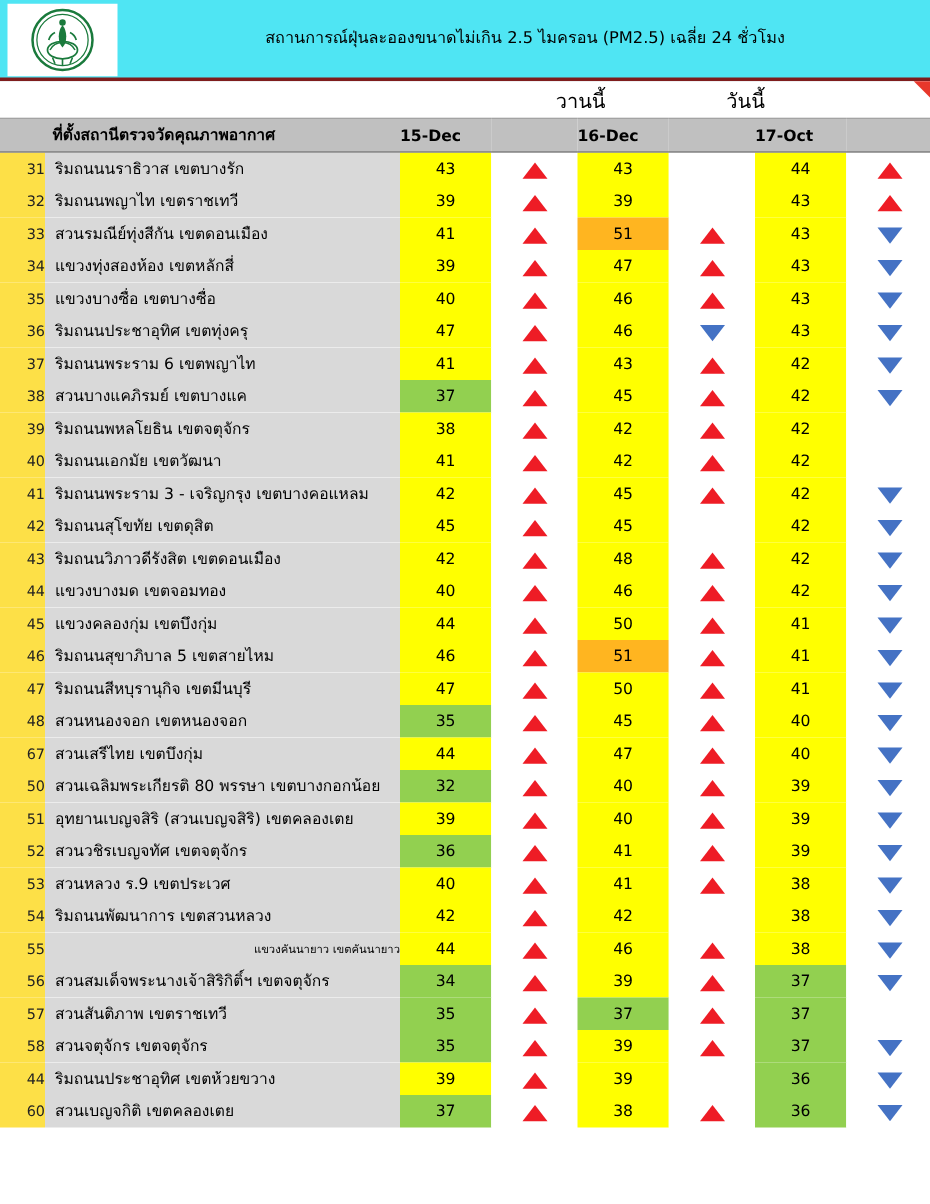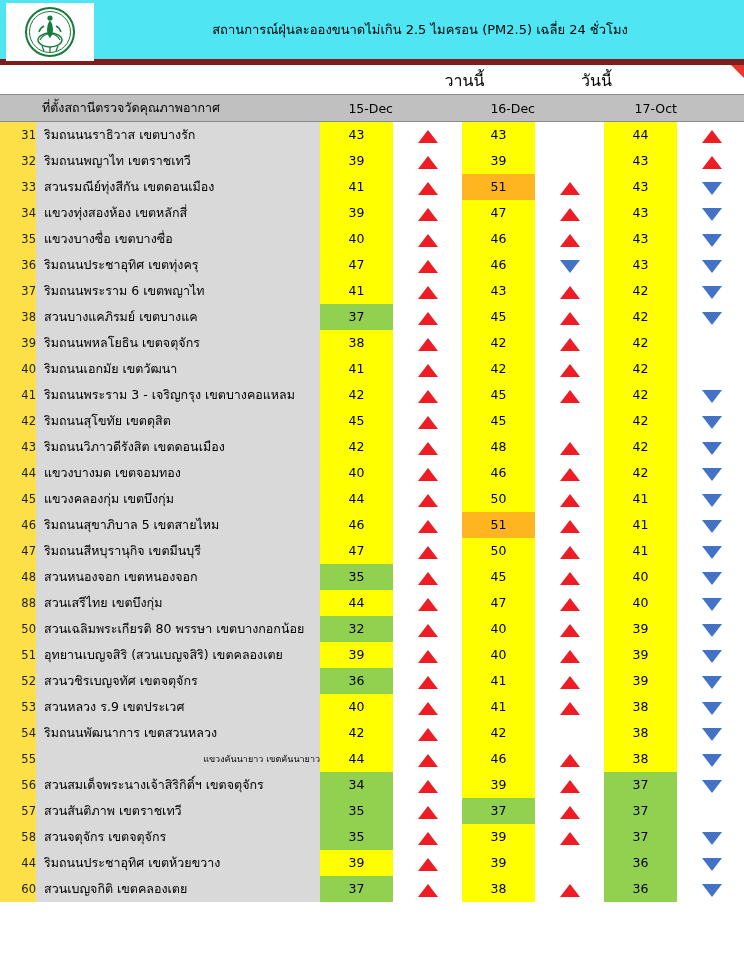--- a/index.html
+++ b/index.html
@@ -9,21 +9,21 @@
     font-family:"DejaVu Sans","Liberation Sans",sans-serif;
     overflow:hidden;
   }
   #app{position:relative;width:744px;height:963px;box-sizing:border-box;}
 
   
   .header{
     position:relative;
     height:65px;
     background:#4FE5F3;
-    border-bottom:6px solid #7f1d1d;
+    border-bottom:3px solid #7f1d1d;
     box-sizing:border-box;
   }
   .logo-box{
     position:absolute;left:6px;top:3px;
     width:88px;height:58px;
     background:#ffffff;
     display:flex;align-items:center;justify-content:center;
   }
   .logo-seal{display:block;}
   .header-titles{
@@ -57,31 +57,31 @@
     table-layout:fixed;
   }
   table.grid col.c-num{width:36px;}
   table.grid col.c-name{width:284px;}
   table.grid col.c-val{width:73px;}
   table.grid col.c-arr{width:69px;}
 
   thead th{
     background:#C0C0C0;
     color:#000;
-    font-weight:normal;
+    font-weight:bold;
     font-size:12.5px;
     height:26px;
     padding:0;
     border:none;
     border-top:1px solid #8a8a8a;
     border-bottom:1px solid #8a8a8a;
     margin-top:12px;
   }
   th.h-name{text-align:left;padding-left:6px;font-size:12.5px;}
-  th.h-date{text-align:right;}
+  th.h-date{text-align:left;}
   th.h-blank{background:#C0C0C0;}
 
   tbody tr{height:26px;}
   tbody td{
     padding:0;border:none;font-size:12.5px;color:#000;
     height:26px;vertical-align:middle;
   }
   td.num{
     background:#fde047;text-align:right;font-size:11.5px;color:#222;
   }
@@ -468,21 +468,21 @@
           <td class="val">
             <span class="cellbox bg-yellow">45</span>
           </td>
           <td class="arr"><span class="tri tri-up"></span></td>
           <td class="val">
             <span class="cellbox bg-yellow">40</span>
           </td>
           <td class="arr"><span class="tri tri-down"></span></td>
         </tr>
         <tr>
-          <td class="num">88</td>
+          <td class="num">67</td>
           <td class="name">สวนเสรีไทย  เขตบึงกุ่ม</td>
           <td class="val">
             <span class="cellbox bg-yellow">44</span>
           </td>
           <td class="arr"><span class="tri tri-up"></span></td>
           <td class="val">
             <span class="cellbox bg-yellow">47</span>
           </td>
           <td class="arr"><span class="tri tri-up"></span></td>
           <td class="val">

